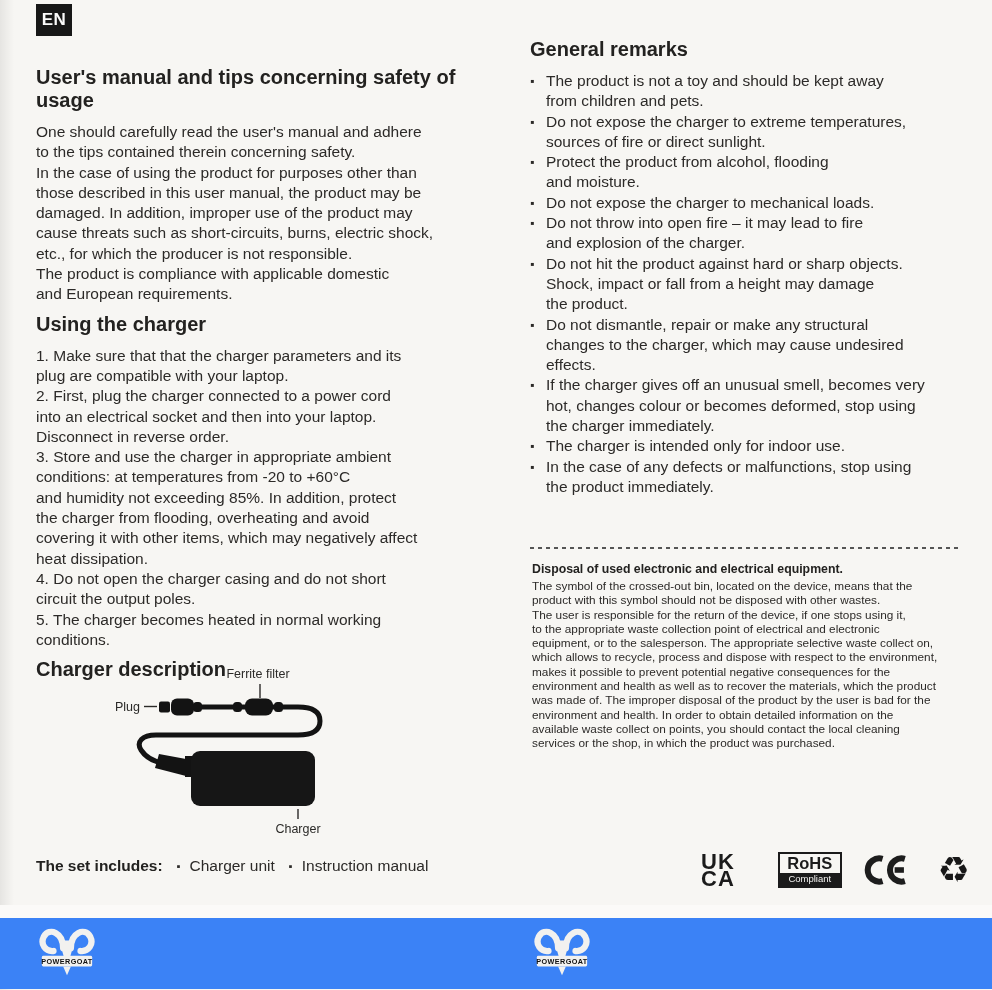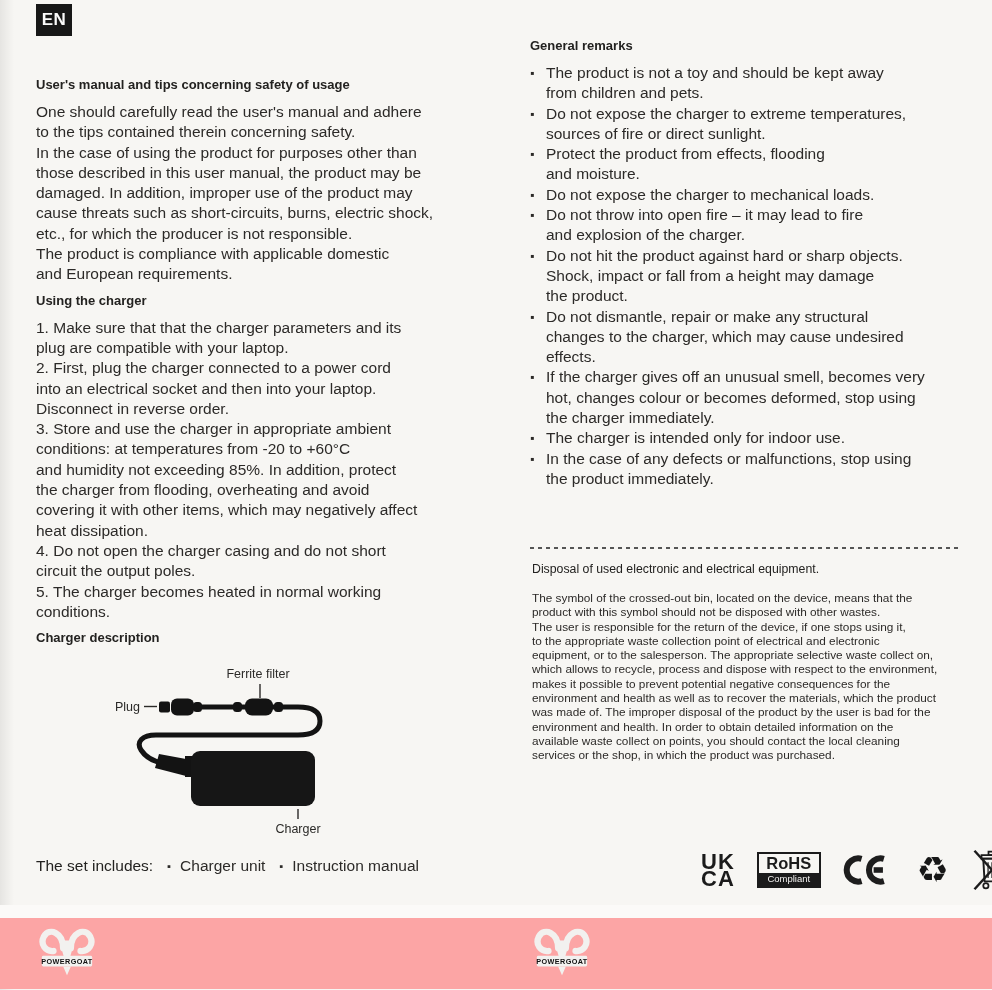--- a/index.html
+++ b/index.html
@@ -12,59 +12,59 @@
   .page::before{ 
     content:"";position:absolute;left:0;top:0;width:14px;height:100%;
     background:linear-gradient(90deg,rgba(0,0,0,.07),rgba(0,0,0,0));pointer-events:none;
   }
   .lang-badge{
     position:absolute;left:36px;top:4px;width:36px;height:32px;
     background:#171717;color:#fafafa;font-weight:bold;font-size:17px;
     display:flex;align-items:center;justify-content:center;letter-spacing:.5px;
   }
   .col{position:absolute;}
-  .col-left{left:36px;top:77px;width:434px;}
+  .col-left{left:36px;top:66px;width:434px;}
   .col-right{left:530px;top:38px;width:434px;}
-  h2.sec{font-size:13px;font-weight:bold;color:#232220;margin:0 0 10px 0;}
+  h2.sec{font-size:20px;font-weight:bold;color:#232220;margin:0 0 10px 0;}
   .body-text{font-size:15.5px;line-height:20.3px;white-space:pre-line;margin:0 0 8px 0;}
   .sec-gap{margin-top:14px;}
   
   ul.remarks{list-style:none;margin:4px 0 6px 0;padding:0;}
   ul.remarks li{
     position:relative;padding-left:16px;font-size:15.5px;line-height:20.3px;
     white-space:pre-line;
   }
   ul.remarks li::before{
     content:"▪";position:absolute;left:0;top:0;font-size:12px;line-height:20.3px;color:#2c2a28;
   }
   .dashed-divider{
     position:absolute;left:530px;top:547px;width:428px;height:2px;
     background:repeating-linear-gradient(90deg,#555 0 4px,transparent 4px 8px);
   }
   .disposal{position:absolute;left:532px;top:562px;width:430px;}
-  .disposal h3{font-size:12.3px;font-weight:normal;color:#232220;margin:0 0 15px 0;}
+  .disposal h3{font-size:12.3px;font-weight:bold;color:#232220;margin:0 0 3px 0;}
   .disposal .small-text{font-size:11.8px;line-height:14.3px;white-space:pre-line;}
   
   .diagram{position:absolute;left:36px;top:658px;width:400px;height:200px;}
   .diagram text{font-family:"Liberation Sans","DejaVu Sans",sans-serif;font-size:12.5px;fill:#2b2a28;}
   
   .set-includes{position:absolute;left:36px;top:857px;font-size:15.5px;}
-  .set-includes .lbl{font-weight:normal;color:#232220;}
+  .set-includes .lbl{font-weight:bold;color:#232220;}
   .set-includes .item{margin-left:14px;margin-top:8px;}
   .set-includes .item::before{content:"▪";font-size:11px;margin-right:9px;vertical-align:1px;}
   
   .marks{position:absolute;left:701px;top:845px;display:flex;align-items:center;gap:22px;}
   .ukca{font-weight:bold;font-size:22px;line-height:17.5px;color:#1b1b1b;letter-spacing:1px;text-align:center;}
-  .rohs{border:2.5px solid #1b1b1b;background:#f7f6f3;text-align:center;min-width:60px;}
+  .rohs{border:2.5px solid #1b1b1b;background:#f7f6f3;text-align:center;min-width:60px;margin-left:21px;}
   .rohs .rohs-title{font-weight:bold;font-size:16.5px;color:#1b1b1b;padding:0 4px;line-height:19px;}
   .rohs .rohs-sub{background:#1b1b1b;color:#f3f2f0;font-size:9.5px;padding:1px 3px 2px;line-height:10px;}
   .recycle{font-size:36px;line-height:36px;color:#171717;font-family:"DejaVu Sans",sans-serif;}
   
   .footer-gap{position:absolute;left:0;top:905px;width:992px;height:13px;background:#fbfaf8;}
-  .footer-bar{position:absolute;left:0;top:918px;width:992px;height:71px;background:#fca5a5;}
+  .footer-bar{position:absolute;left:0;top:918px;width:992px;height:71px;background:#3b82f6;}
   .goat{position:absolute;top:5px;width:58px;height:58px;}
   .goat-1{left:38px;}
   .goat-2{left:533px;}
   .goat text{font-family:"Liberation Sans","DejaVu Sans",sans-serif;}
 </style>
 </head>
 <body>
 
 <div class="page">
 
@@ -131,21 +131,21 @@
     <span class="lbl">The set includes:</span><span class="item">Charger unit</span><span class="item">Instruction manual</span>
   </div>
 
   <div class="col col-right">
     <h2 class="sec">General remarks</h2>
     <ul class="remarks">
       <li>The product is not a toy and should be kept away
 from children and pets.</li>
       <li>Do not expose the charger to extreme temperatures,
 sources of fire or direct sunlight.</li>
-      <li>Protect the product from effects, flooding
+      <li>Protect the product from alcohol, flooding
 and moisture.</li>
       <li>Do not expose the charger to mechanical loads.</li>
       <li>Do not throw into open fire – it may lead to fire
 and explosion of the charger.</li>
       <li>Do not hit the product against hard or sharp objects.
 Shock, impact or fall from a height may damage
 the product.</li>
       <li>Do not dismantle, repair or make any structural
 changes to the charger, which may cause undesired
 effects.</li>

